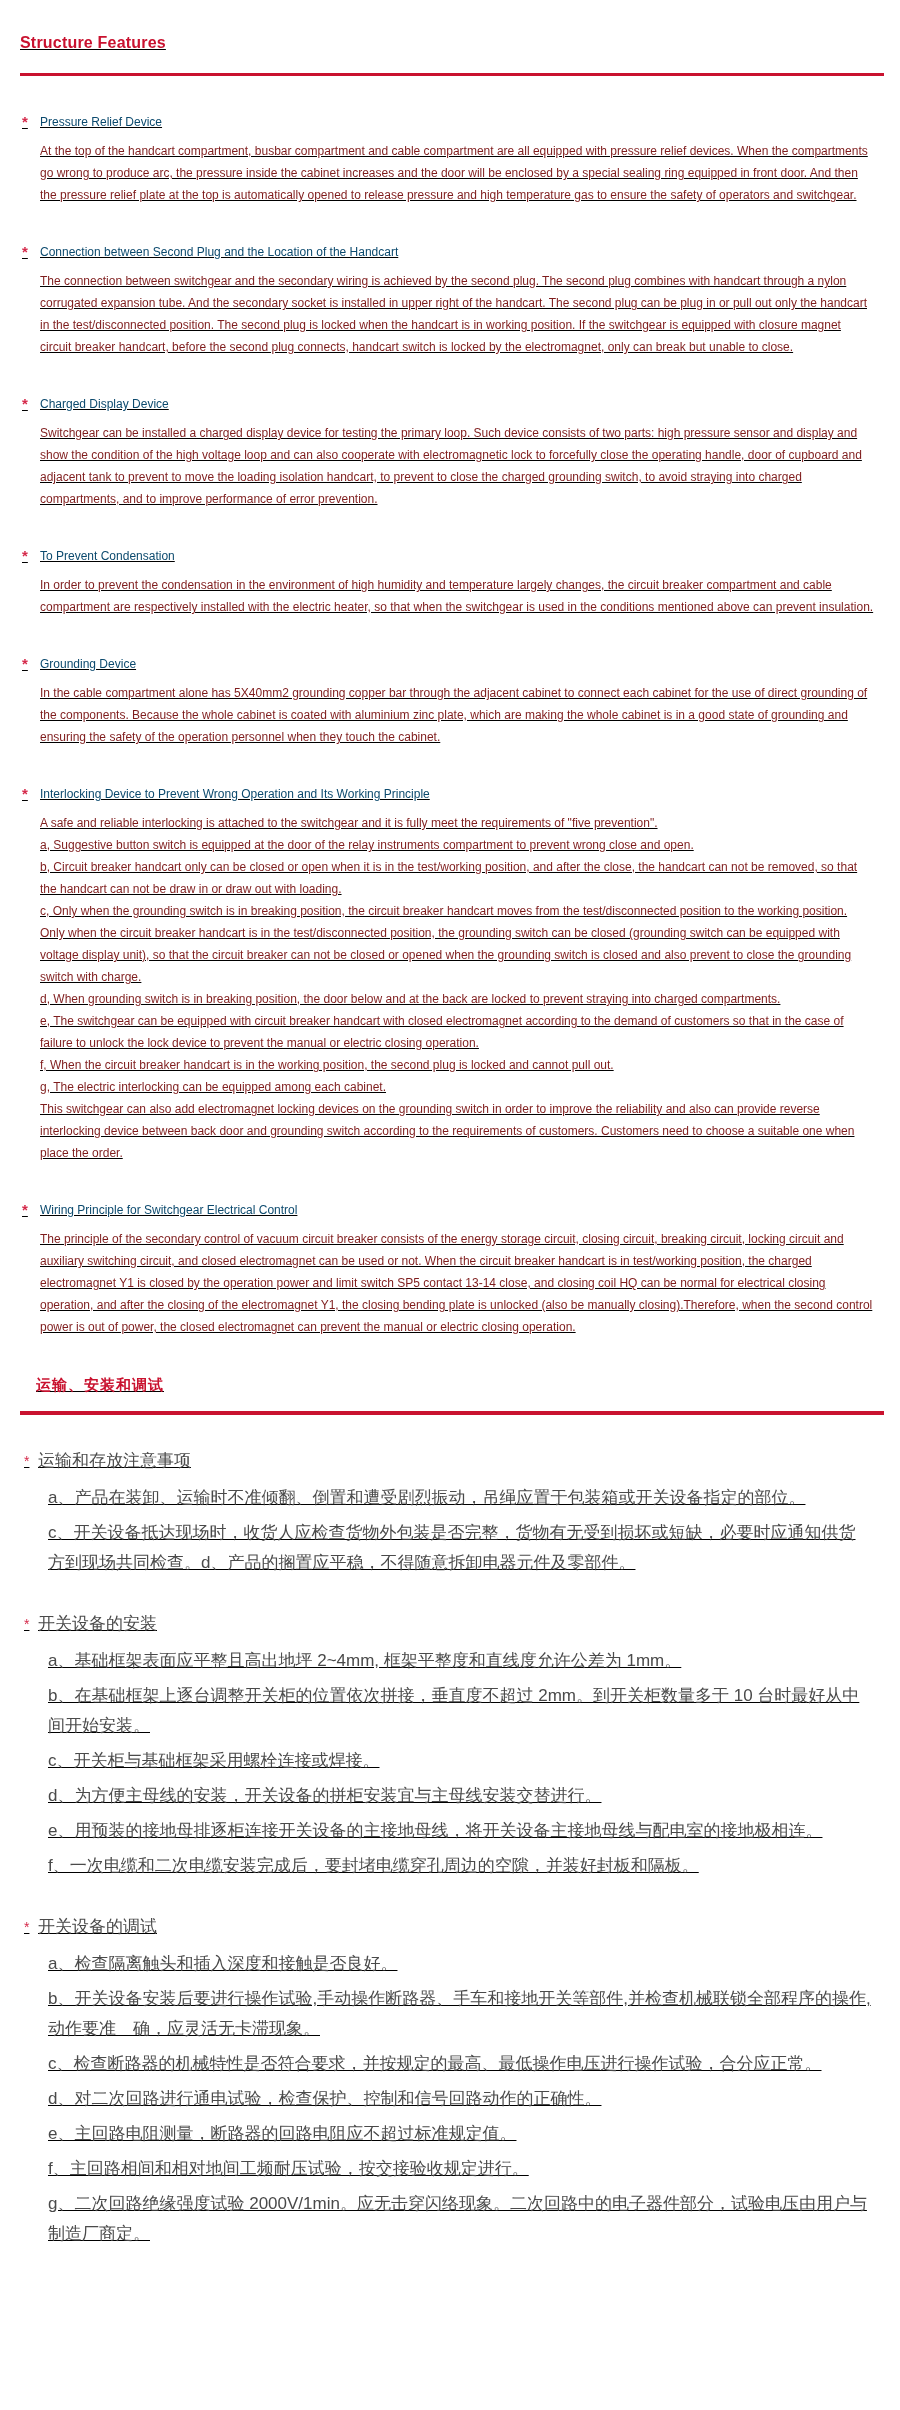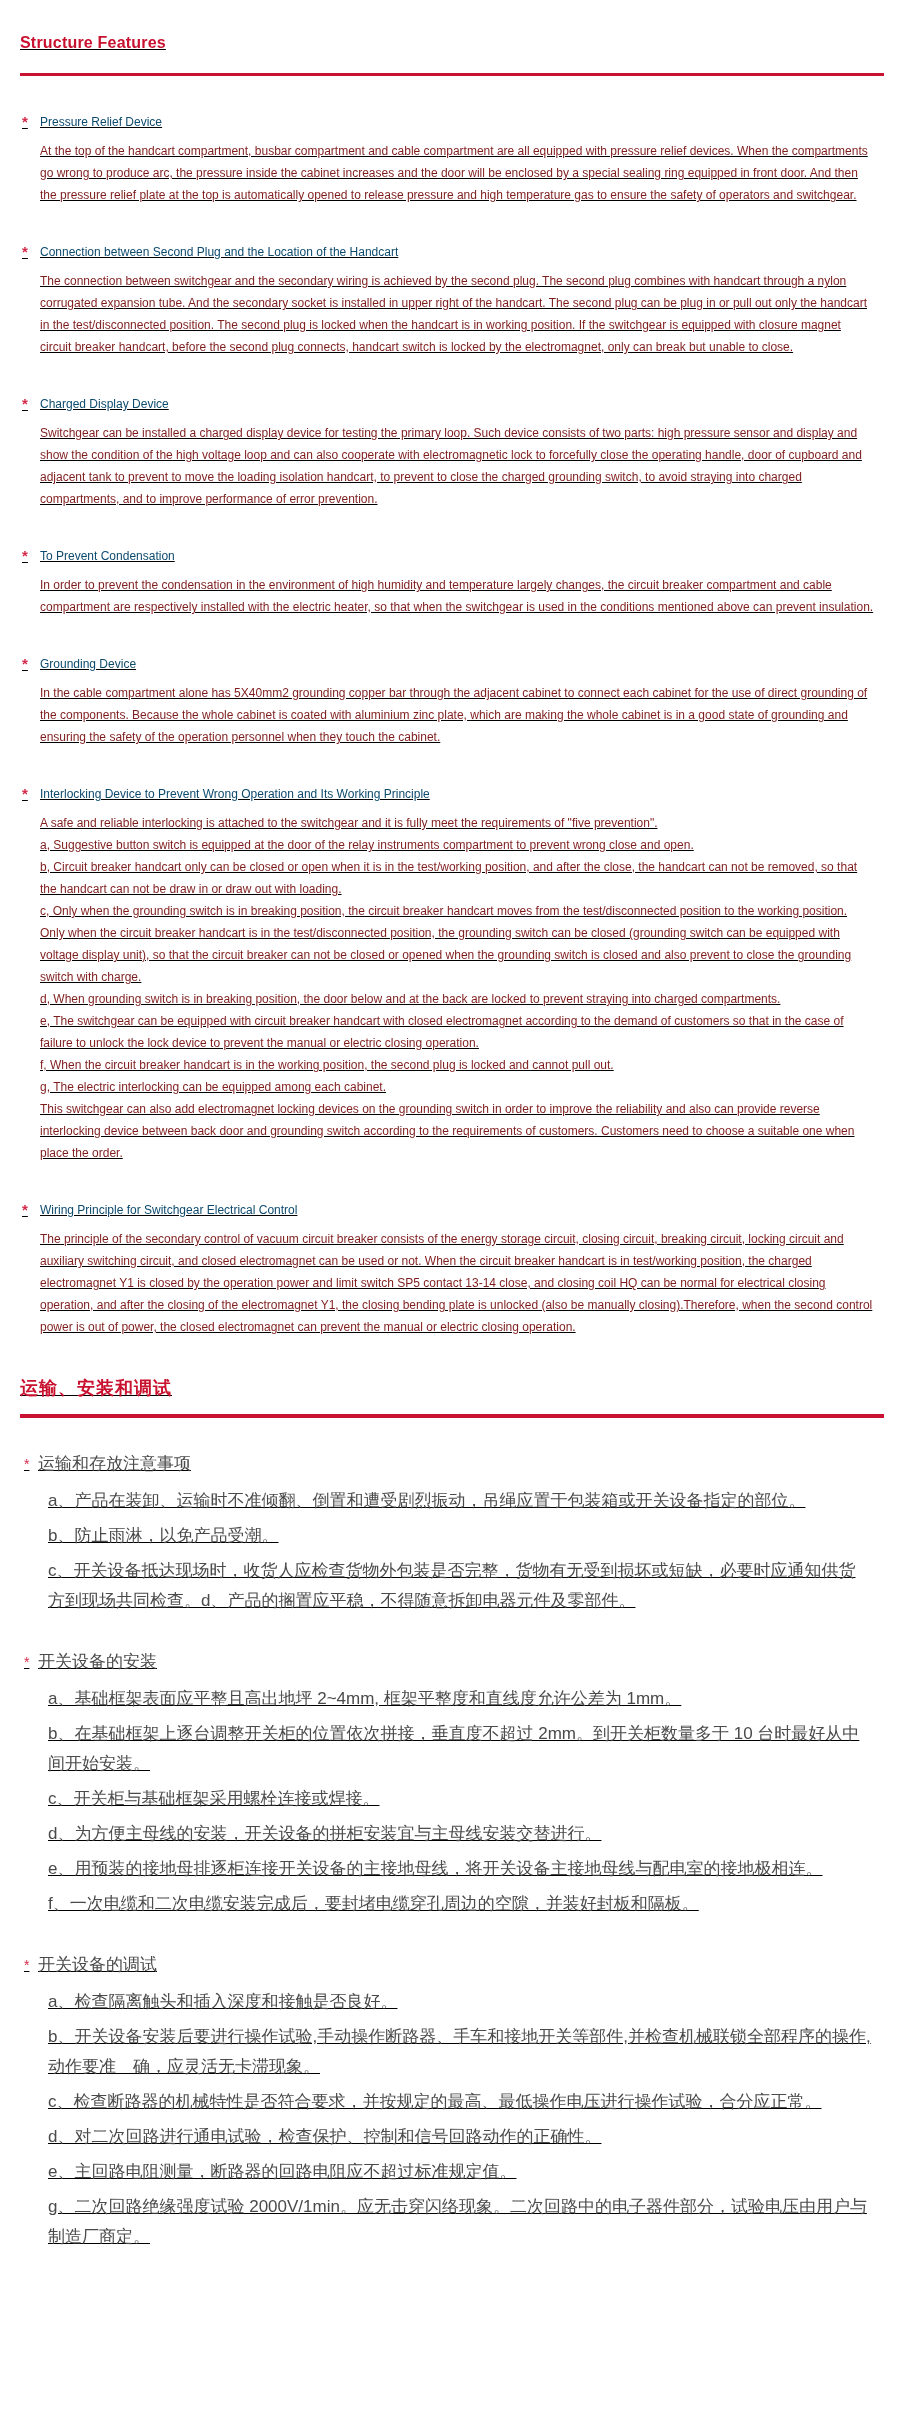--- a/index.html
+++ b/index.html
@@ -9,21 +9,21 @@
     -webkit-font-smoothing:antialiased;
   }
   .page{padding:34px 14px 20px 12px;text-decoration:underline;}
 
   
   .page-header{padding-left:8px;padding-right:2px;}
   .en-title{
     margin:0;font-size:16px;font-weight:bold;color:#c9122f;letter-spacing:.2px;
   }
   .cn-title{
-    margin:0;font-size:18px;font-weight:bold;color:#c9122f;letter-spacing:1px;
+    margin:16px;font-size:15px;font-weight:bold;color:#c9122f;letter-spacing:1px;
   }
   .rule{height:3px;background:#c9122f;margin-top:21px;}
   .rule-thick{height:4px;margin-top:14px;}
   .cn-header{margin-top:38px;}
 
   
   .en-sec{margin-top:36px;padding-left:10px;padding-right:12px;}
   .sec-head{display:flex;align-items:flex-start;}
   .star{
     color:#d5294a;width:18px;flex:0 0 18px;font-size:15px;line-height:20px;
@@ -141,21 +141,20 @@
     <div class="rule rule-thick"></div>
   </div>
 
   <section class="cn-sec">
     <div class="sec-head">
       <span class="star">*</span>
       <span class="sec-title">运输和存放注意事项</span>
     </div>
     <div class="sec-body">
       <p>a、产品在装卸、运输时不准倾翻、倒置和遭受剧烈振动，吊绳应置于包装箱或开关设备指定的部位。</p>
-      <p>b、防止雨淋，以免产品受潮。</p>
       <p>c、开关设备抵达现场时，收货人应检查货物外包装是否完整，货物有无受到损坏或短缺，必要时应通知供货方到现场共同检查。d、产品的搁置应平稳，不得随意拆卸电器元件及零部件。</p>
     </div>
   </section>
 
   <section class="cn-sec">
     <div class="sec-head">
       <span class="star">*</span>
       <span class="sec-title">开关设备的安装</span>
     </div>
     <div class="sec-body">
@@ -172,17 +171,18 @@
     <div class="sec-head">
       <span class="star">*</span>
       <span class="sec-title">开关设备的调试</span>
     </div>
     <div class="sec-body">
       <p>a、检查隔离触头和插入深度和接触是否良好。</p>
       <p>b、开关设备安装后要进行操作试验,手动操作断路器、手车和接地开关等部件,并检查机械联锁全部程序的操作,动作要准　确，应灵活无卡滞现象。</p>
       <p>c、检查断路器的机械特性是否符合要求，并按规定的最高、最低操作电压进行操作试验，合分应正常。</p>
       <p>d、对二次回路进行通电试验，检查保护、控制和信号回路动作的正确性。</p>
       <p>e、主回路电阻测量，断路器的回路电阻应不超过标准规定值。</p>
+      <p>f、主回路相间和相对地间工频耐压试验，按交接验收规定进行。</p>
       <p>g、二次回路绝缘强度试验 2000V/1min。应无击穿闪络现象。二次回路中的电子器件部分，试验电压由用户与制造厂商定。</p>
     </div>
   </section>
 
 </div>
 
 </body></html>

